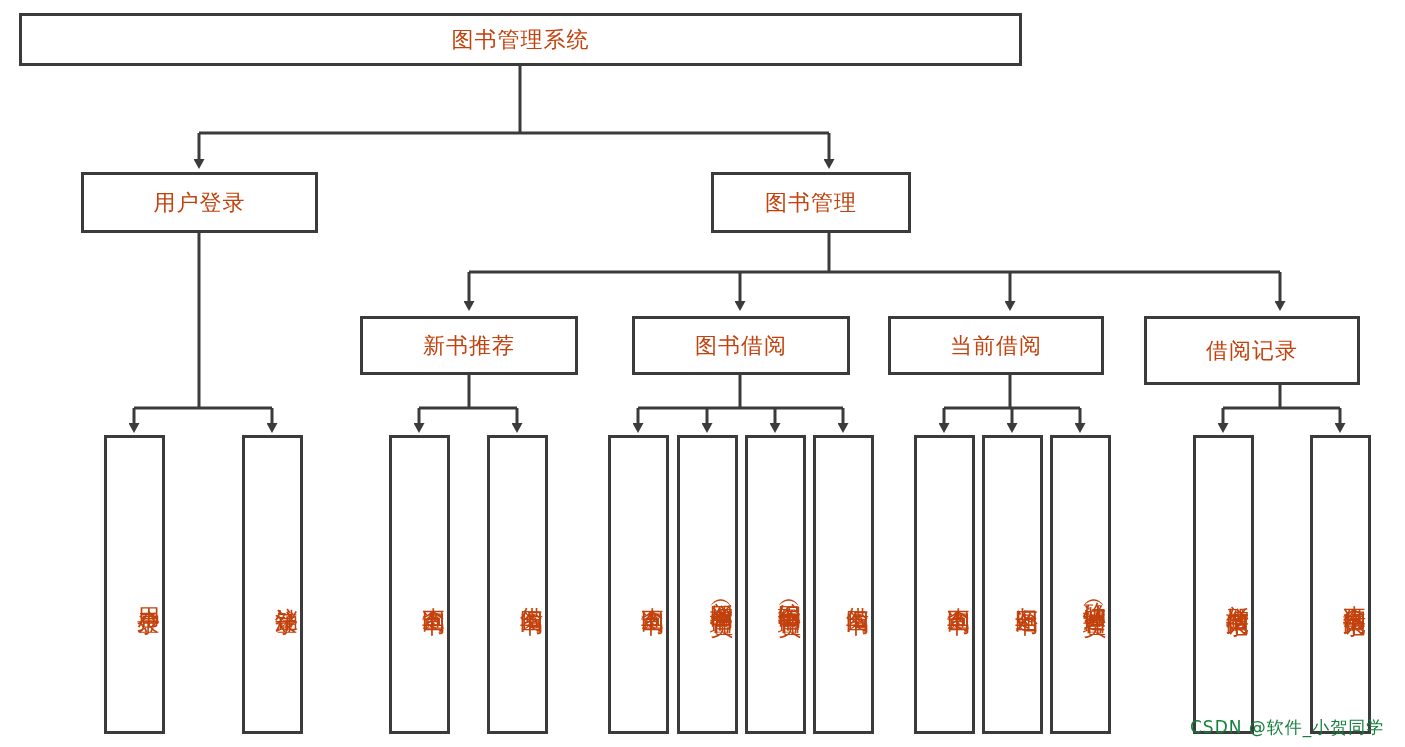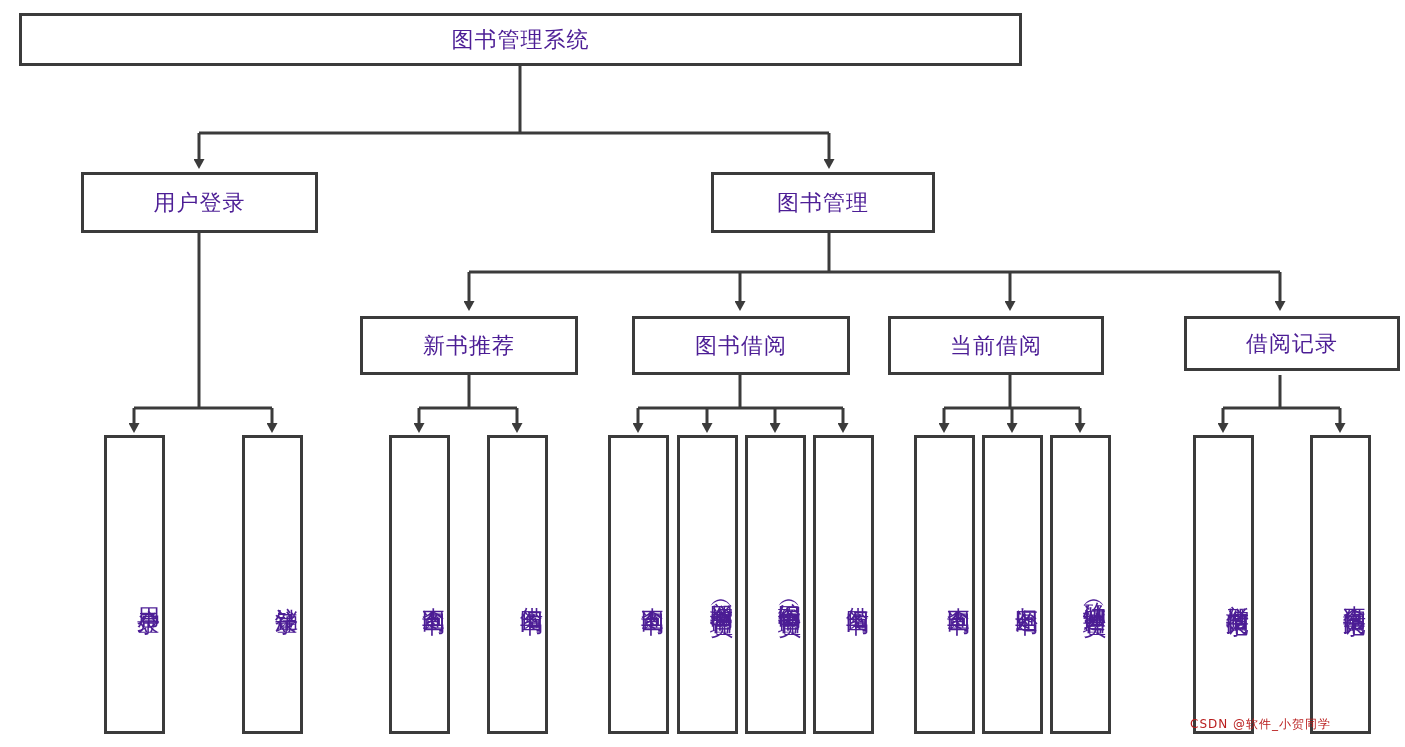--- a/index.html
+++ b/index.html
@@ -1,25 +1,25 @@
 <!DOCTYPE html>
 <html><head>
 <meta charset="utf-8">
 <style>
   html,body{margin:0;padding:0;background:#ffffff;}
   body{font-family:"DejaVu Sans","Liberation Sans",sans-serif;}
   #canvas{position:relative;width:1405px;height:747px;background:#ffffff;overflow:hidden;}
   svg#wires{position:absolute;left:0;top:0;width:1405px;height:747px;}
   .node{position:absolute;box-sizing:border-box;border:3px solid #3b3b3b;background:#ffffff;
-        display:flex;align-items:center;justify-content:center;color:#4c1d95;}
+        display:flex;align-items:center;justify-content:center;color:#c2410c;}
   .node.h{font-size:22px;letter-spacing:1px;}
   .node.v{writing-mode:vertical-rl;text-orientation:upright;font-size:23px;line-height:1.18;
           letter-spacing:2px;padding-top:16px;align-items:flex-start;justify-content:center;}
   .node .lbl{white-space:pre-line;}
-  #watermark{position:absolute;color:#b91c1c;font-size:12px;letter-spacing:1px;white-space:nowrap;}
+  #watermark{position:absolute;color:#15803d;font-size:17px;letter-spacing:1px;white-space:nowrap;}
 </style>
 </head>
 <body>
 
 <div id="canvas">
 
   <svg id="wires" viewBox="0 0 1405 747">
     <defs>
       <marker id="arr" markerWidth="10" markerHeight="11" refX="1" refY="5.5" orient="auto" markerUnits="userSpaceOnUse">
         <path d="M0,0 L10,5.5 L0,11 Z" fill="#3b3b3b"></path>
@@ -69,34 +69,34 @@
     </g>
   </svg>
 
   <div class="node h" id="n-root" style="left: 19px; top: 13px; width: 1003px; height: 53px;">
     <span class="lbl">图书管理系统</span>
   </div>
 
   <div class="node h" id="n-l1-0" style="left: 81px; top: 172px; width: 237px; height: 61px;">
     <span class="lbl">用户登录</span>
   </div>
-  <div class="node h" id="n-l1-1" style="left: 711px; top: 172px; width: 224px; height: 61px;">
+  <div class="node h" id="n-l1-1" style="left: 711px; top: 172px; width: 200px; height: 61px;">
     <span class="lbl">图书管理</span>
   </div>
 
   <div class="node h" id="n-l2-0" style="left: 360px; top: 316px; width: 218px; height: 59px;">
     <span class="lbl">新书推荐</span>
   </div>
   <div class="node h" id="n-l2-1" style="left: 632px; top: 316px; width: 218px; height: 59px; justify-content: center;">
     <span class="lbl">图书借阅</span>
   </div>
   <div class="node h" id="n-l2-2" style="left: 888px; top: 316px; width: 216px; height: 59px;">
     <span class="lbl">当前借阅</span>
   </div>
-  <div class="node h" id="n-l2-3" style="left: 1184px; top: 316px; width: 216px; height: 55px;">
+  <div class="node h" id="n-l2-3" style="left: 1144px; top: 316px; width: 216px; height: 69px;">
     <span class="lbl">借阅记录</span>
   </div>
 
   <div class="node v" id="n-lf-0" style="left: 104px; top: 435px; width: 61px; height: 299px;">
       <span class="lbl">用户登录</span>
     </div>
   <div class="node v" id="n-lf-1" style="left: 242px; top: 435px; width: 61px; height: 299px;">
       <span class="lbl">注销登录</span>
     </div>
   <div class="node v" id="n-lf-2" style="left: 389px; top: 435px; width: 61px; height: 299px;">

